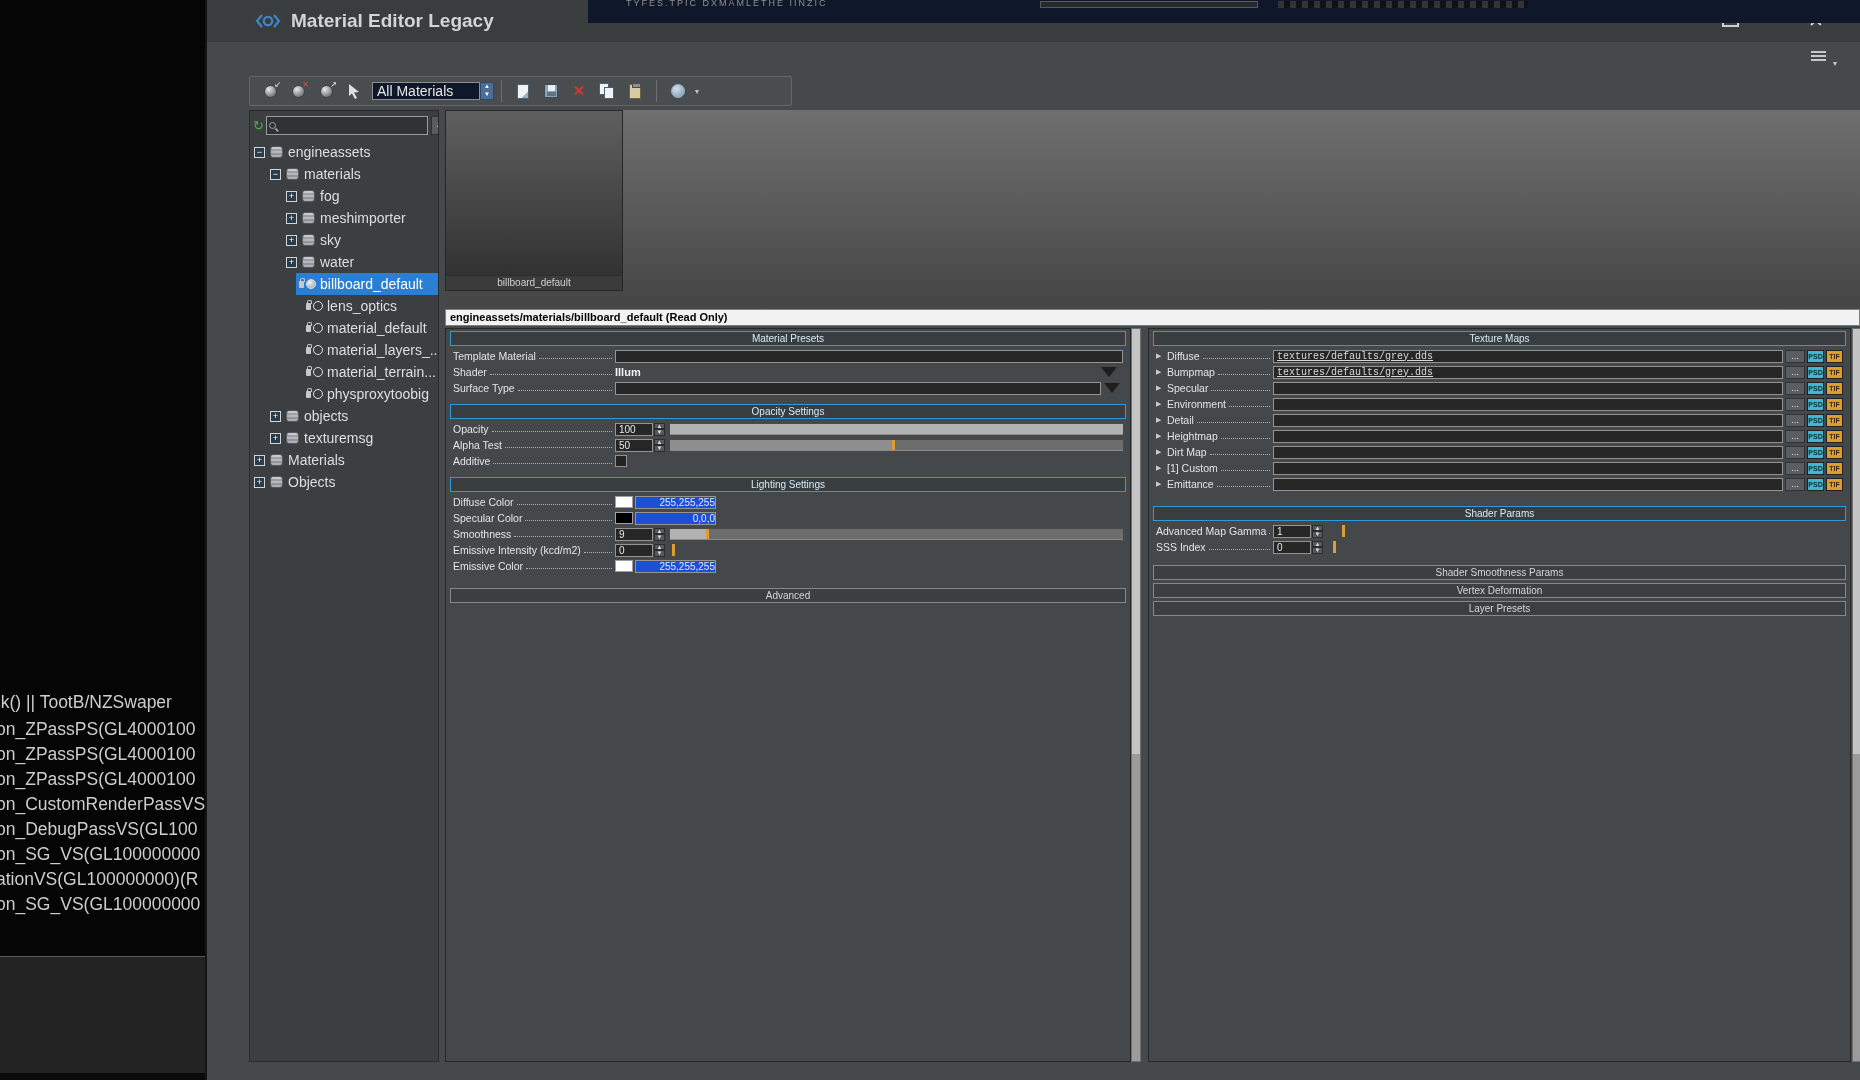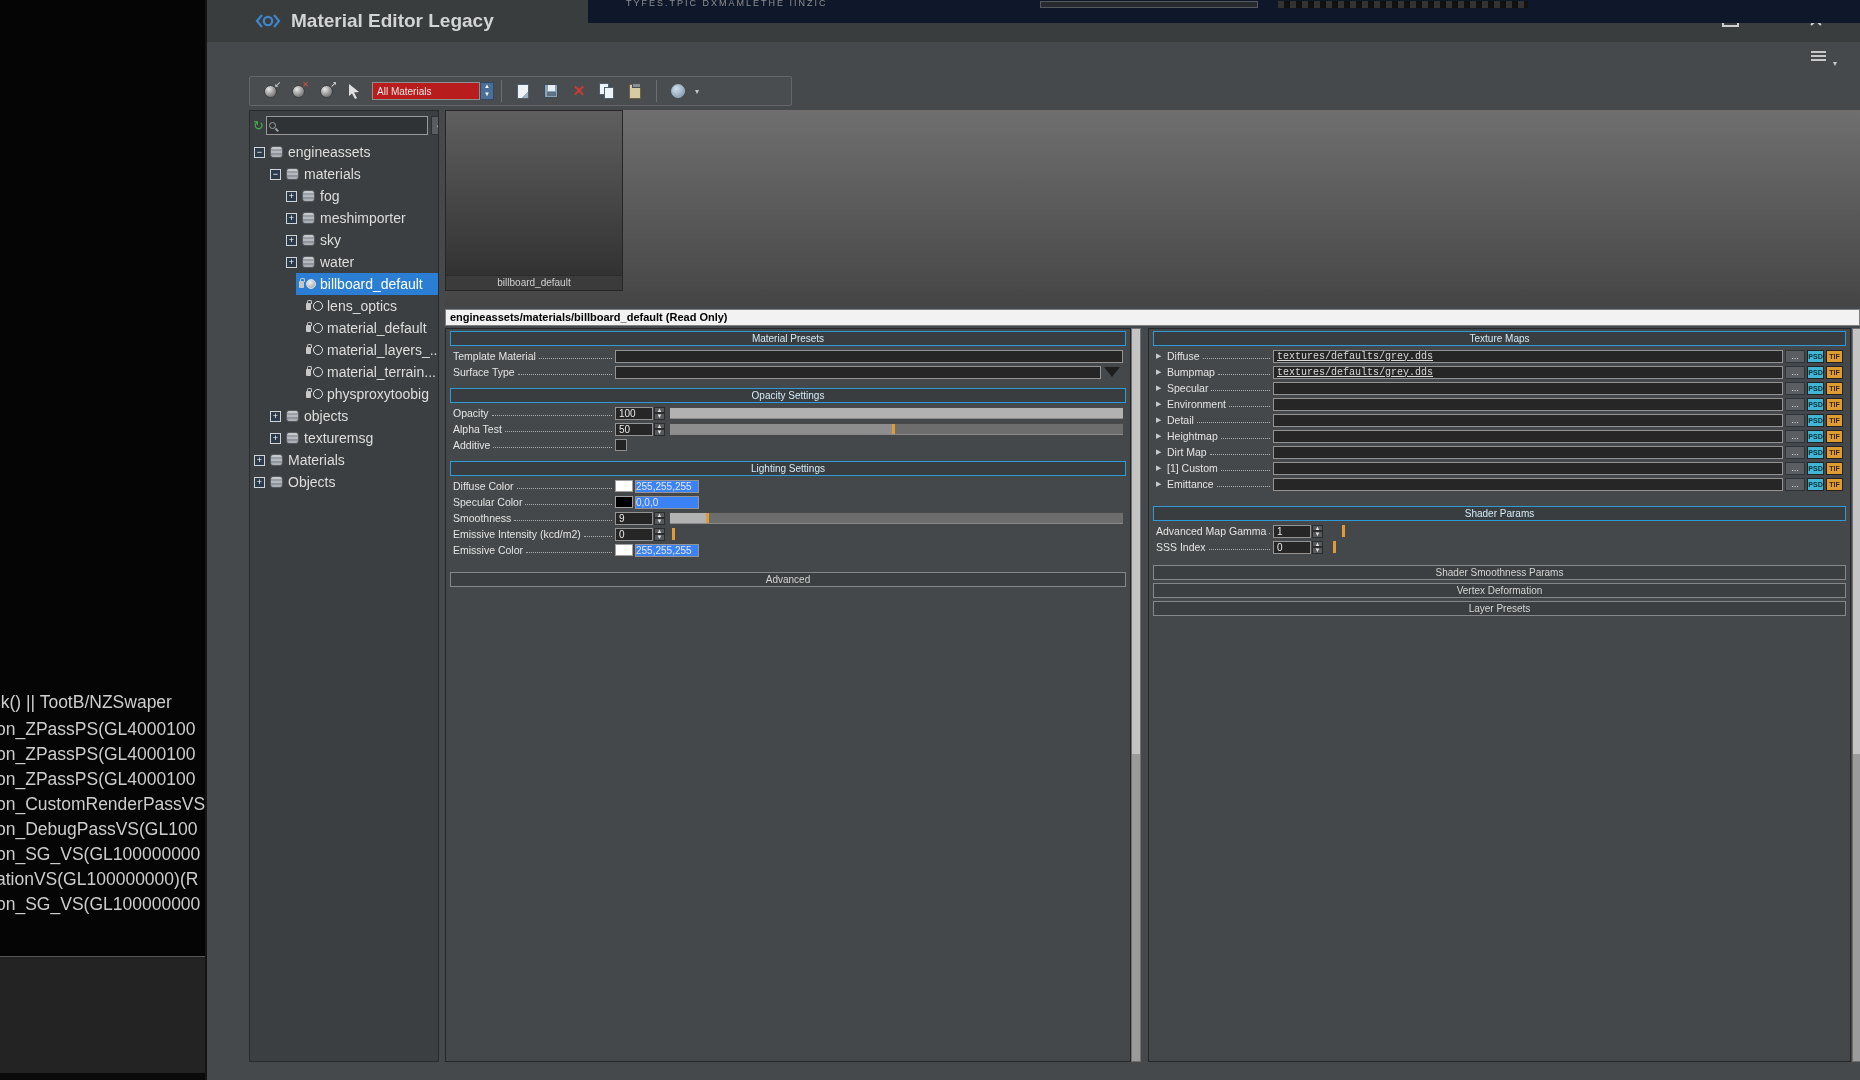--- a/index.html
+++ b/index.html
@@ -34,21 +34,21 @@
   #hamburger{position:absolute;left:1602px;top:46px;width:28px;height:22px;padding-top:3px;}
   .hbar{width:15px;height:2px;background:#c8c8c8;margin:2px 0 0 2px;}
   .hcaret{position:absolute;right:0;bottom:0;font-size:8px;color:#c8c8c8;}
 
   
   #toolbar{position:absolute;left:42px;top:76px;width:543px;height:30px;background:#4a4d50;border:1px solid #63666a;border-radius:2px;display:flex;align-items:center;padding-left:6px;}
   .tbtn{width:28px;height:26px;display:flex;align-items:center;justify-content:center;position:relative;flex:none;}
   .sph{width:13px;height:13px;border-radius:50%;background:radial-gradient(circle at 35% 30%,#e8e8e8,#7d7d7d 70%);border:1px solid #3f3f3f;}
   .mk{position:absolute;right:3px;top:2px;font-size:8px;color:#e8e8e8;}
   .mk.red{color:#d25045;}
-  #filter{width:108px;height:18px;background:#b91c1c;border:1px solid #8f8f8f;color:#e6e6e6;font-size:10px;display:flex;align-items:center;padding:0 4px;margin-left:4px;flex:none;}
+  #filter{width:108px;height:18px;background:#0f172a;border:1px solid #8f8f8f;color:#e6e6e6;font-size:14px;display:flex;align-items:center;padding:0 4px;margin-left:4px;flex:none;}
   #filterspin{width:14px;height:18px;background:#4a6e96;border:1px solid #2f4a66;display:flex;flex-direction:column;flex:none;}
   #filterspin span{flex:1;font-size:6px;line-height:6px;color:#fff;text-align:center;overflow:hidden;}
   .tsep{width:1px;height:22px;background:#33363a;border-right:1px solid #6b6f73;margin:0 7px;flex:none;}
   .ipage{display:block;width:12px;height:15px;background:linear-gradient(135deg,#eef3f8 72%,#9fb0c0 72%);border:1px solid #51606e;}
   .isave{display:block;width:14px;height:14px;background:#8ea2b6;border:1px solid #3d4a57;position:relative;}
   .isave::before{content:'';position:absolute;left:3px;top:0;width:7px;height:6px;background:#e8eef2;}
   .isave::after{content:'';position:absolute;left:2px;bottom:1px;width:9px;height:4px;background:#5f7184;}
   .idel{font-size:15px;font-weight:bold;color:#cc3b30;}
   .icopy{display:block;position:relative;width:17px;height:17px;}
   .icopy i{position:absolute;width:10px;height:12px;background:#eef3f8;border:1px solid #51606e;}
@@ -110,21 +110,21 @@
   .field{flex:1;height:13px;background:#262626;border:1px solid #949494;color:#e8e8e8;font-size:10px;line-height:11px;padding:0 3px;white-space:nowrap;overflow:hidden;}
   .field.link{text-decoration:underline;color:#d9d9d9;font-family:Liberation Mono, monospace;}
   .numbox{width:38px;height:13px;background:#262626;border:1px solid #949494;color:#e8e8e8;font-size:10px;line-height:11px;padding-left:3px;flex:none;white-space:nowrap;overflow:hidden;}
   .spin{width:11px;height:13px;display:flex;flex-direction:column;margin-left:1px;flex:none;}
   .spin span{flex:1;background:#55585c;border:1px solid #2c2c2c;font-size:6px;line-height:5px;color:#ddd;text-align:center;overflow:hidden;}
   .slider{flex:1;height:12px;background:#6d6d6d;margin-left:5px;position:relative;border-top:1px solid #4a4a4a;border-bottom:1px solid #8a8a8a;}
   .slider .fill{position:absolute;left:0;top:0;bottom:0;background:#b2b2b2;}
   .tick{position:absolute;top:0;bottom:0;width:3px;background:#e09b35;}
   .ptrack{flex:1;height:12px;position:relative;margin-left:5px;}
   .swatch{width:18px;height:12px;border:1px solid #a0a0a0;flex:none;}
-  .cval{width:64px;height:13px;background:#3b82f6;border:1px solid #949494;color:#e8e8e8;font-size:10px;line-height:11px;text-align:left;flex:none;margin-left:2px;white-space:nowrap;overflow:hidden;}
+  .cval{width:81px;height:13px;background:#1d4ed8;border:1px solid #949494;color:#e8e8e8;font-size:10px;line-height:11px;text-align:right;flex:none;margin-left:2px;white-space:nowrap;overflow:hidden;}
   .chk{width:12px;height:12px;background:#232323;border:1px solid #909090;flex:none;}
   .ddtri{width:0;height:0;border-left:8px solid transparent;border-right:8px solid transparent;border-top:10px solid #1e1e1e;flex:none;}
   .ddtri.auto{margin-left:auto;margin-right:6px;}
   .shaderval{font-weight:bold;font-size:11px;color:#f2f2f2;}
   .exp{width:11px;font-size:7px;color:#c9c9c9;flex:none;}
   .browse{width:20px;height:13px;background:#5a5e62;border:1px solid #303336;color:#e6e6e6;font-size:9px;line-height:9px;text-align:center;flex:none;margin-left:2px;padding:0;}
   .chip{width:17px;height:13px;border:1px solid #222;flex:none;margin-left:2px;display:flex;align-items:center;justify-content:center;font-size:7px;font-weight:bold;color:#123038;}
   .chip.tif{color:#3a2606;}
 </style>
 </head>
@@ -334,20 +334,28 @@
 
       <div class="row">
         <span class="lblwrap">
             <span class="lbl">Template Material</span>
             <span class="dots"></span>
           </span>
         <span class="field"></span>
       </div>
       <div class="row">
         <span class="lblwrap">
+            <span class="lbl">Shader</span>
+            <span class="dots"></span>
+          </span>
+        <span class="shaderval">Illum</span>
+        <span class="ddtri auto"></span>
+      </div>
+      <div class="row">
+        <span class="lblwrap">
             <span class="lbl">Surface Type</span>
             <span class="dots"></span>
           </span>
         <span class="field" style="margin-right:3px"></span>
         <span class="ddtri" style="margin-right:3px"></span>
       </div>
 
       <div class="sechdr blue">Opacity Settings</div>
 
       <div class="row">

